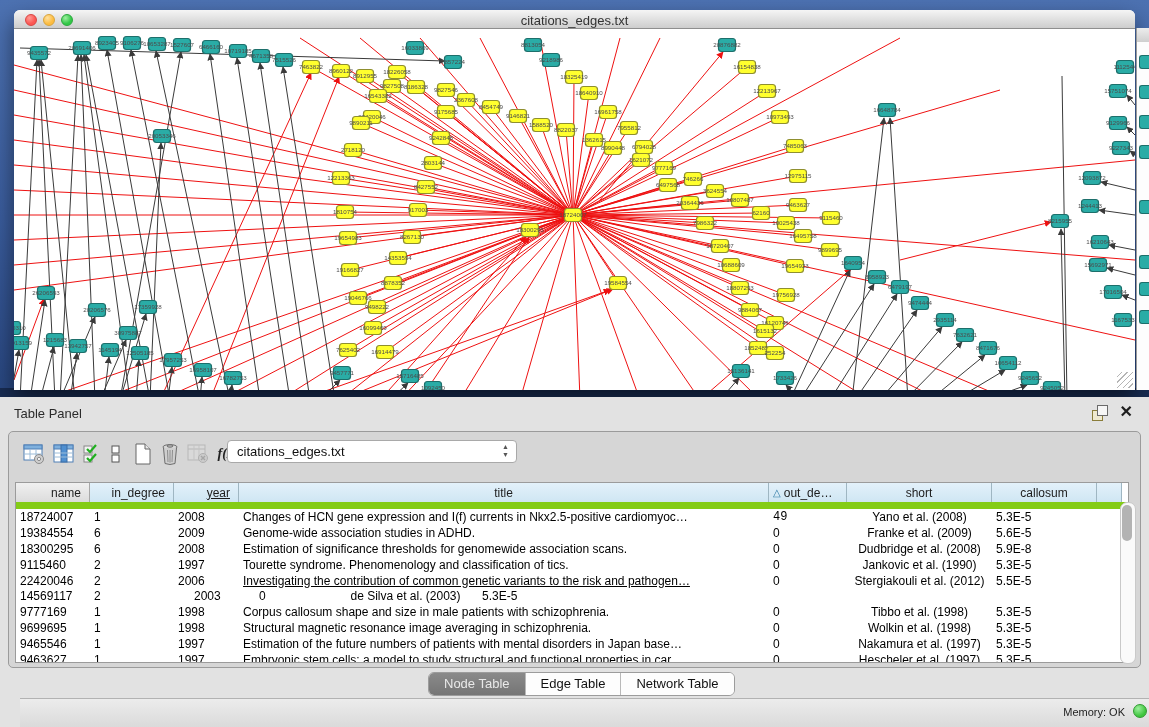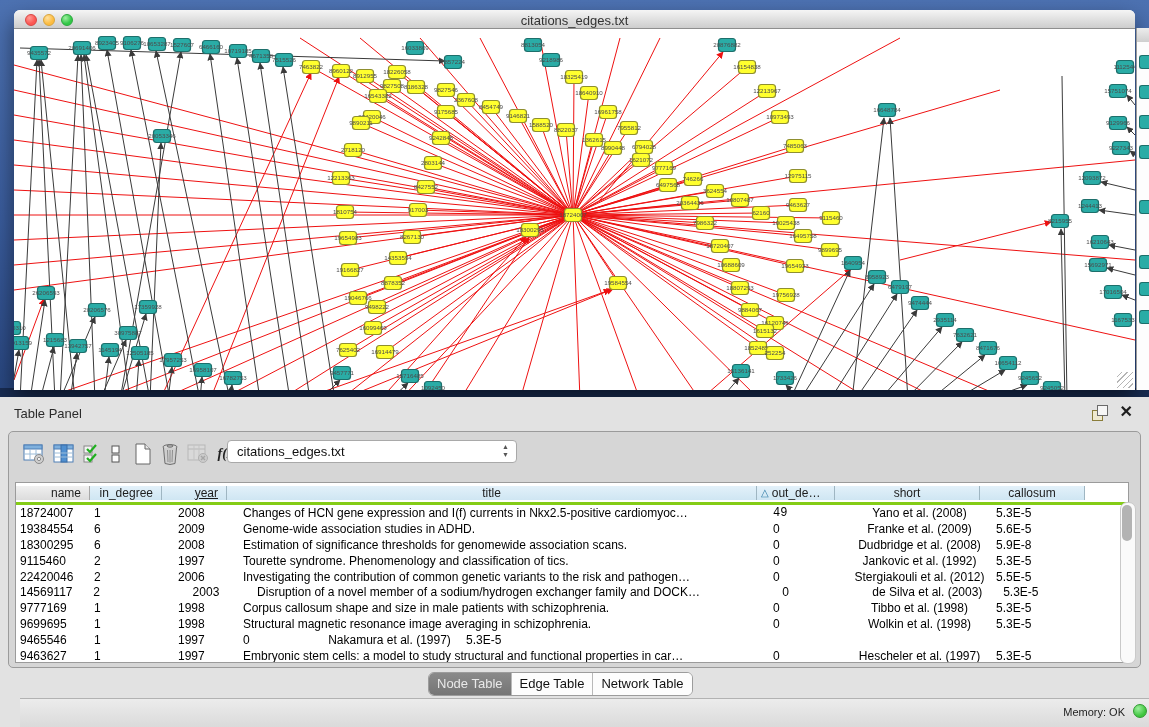--- a/index.html
+++ b/index.html
@@ -36,37 +36,37 @@
     border:1px solid #9b9b9b;border-radius:5px;box-sizing:border-box;}
   
   .toolbar{position:absolute;left:0;top:0;width:100%;height:46px;}
   .tb-icon{position:absolute;top:9px;height:26px;display:flex;align-items:center;justify-content:center;cursor:pointer;}
   .fx{font-family:"Liberation Serif",serif;font-style:italic;font-weight:bold;font-size:14px;color:#222;}
   .combo{position:absolute;left:218px;top:8px;width:290px;height:23px;background:#fff;border:1px solid #a9a9a9;
     border-radius:4px;box-sizing:border-box;font-size:13px;color:#111;line-height:21px;padding-left:9px;cursor:pointer;}
   .combo .arrows{position:absolute;right:7px;top:2px;font-size:7px;line-height:8px;color:#555;text-align:center;}
   
   .grid{position:absolute;left:6px;top:50px;width:1114px;height:181px;background:#fff;border:1px solid #9b9b9b;box-sizing:border-box;overflow:hidden;}
-  .hdr-row{display:flex;height:19px;border-bottom:3px solid #84cc16;align-items:center;}
+  .hdr-row{display:flex;height:19px;border-bottom:7px solid #84cc16;}
   .hdr-cell{box-sizing:border-box;border-right:1px solid #9fb6c2;font-size:12px;color:#1c1c1c;
     background:linear-gradient(180deg,#e3f1fa,#cfe6f3);display:flex;align-items:center;overflow:hidden;white-space:nowrap;}
   .hdr-cell.gray{background:linear-gradient(180deg,#f0f0f0,#dcdcdc);border-right:1px solid #a8a8a8;}
   .hdr-cell.al-r{justify-content:flex-end;padding-right:8px;}
   .hdr-cell.al-c{justify-content:center;}
   .hdr-cell.al-l{justify-content:flex-start;padding-left:4px;}
   .sort-tri{color:#2f7ba6;font-size:10px;margin-right:3px;}
   .data-row{display:flex;height:15.9px;align-items:center;}
   .cell{box-sizing:border-box;font-size:12px;color:#000;overflow:hidden;white-space:nowrap;padding-left:4px;}
   .cell.al-c{text-align:center;padding-left:0;}
   .vscroll{position:absolute;right:4px;top:70px;width:14px;height:160px;background:#fafafa;border:1px solid #c9c9c9;border-radius:7px;}
   .vthumb{position:absolute;left:1px;top:2px;width:10px;height:36px;background:#b3b3b3;border-radius:6px;}
   
   .tabbar{position:absolute;left:0;top:271px;width:100%;height:30px;}
   .seg{position:absolute;left:428px;top:4px;display:flex;height:22px;border:1px solid #9c9c9c;border-radius:6px;overflow:hidden;background:#fdfdfd;}
-  .seg .tab{height:22px;line-height:22px;font-size:13px;padding:0 8px;color:#111;border-right:1px solid #b9b9b9;cursor:pointer;background:#fdfdfd;}
+  .seg .tab{height:22px;line-height:22px;font-size:13px;padding:0 15px;color:#111;border-right:1px solid #b9b9b9;cursor:pointer;background:#fdfdfd;}
   .seg .tab:last-child{border-right:none;}
   .seg .tab.active{background:linear-gradient(180deg,#8a8a8a,#757575);color:#e9e9e9;}
   
   .statusbar{position:absolute;left:0;top:301px;width:100%;height:29px;background:linear-gradient(180deg,#ececec,#dadada);border-top:1px solid #b2b2b2;box-sizing:border-box;margin-left:20px;}
   .mem{position:absolute;right:44px;top:7px;font-size:11px;color:#222;}
   .memdot{position:absolute;right:22px;top:5px;width:14px;height:14px;border-radius:50%;
     background:radial-gradient(circle at 35% 30%,#9df09d,#3ec53e 65%);border:1px solid #2f9a2f;box-sizing:border-box;}
   .statussep{position:absolute;right:13px;top:3px;width:1px;height:23px;background:#bdbdbd;}
   svg text{font-family:"Liberation Sans",sans-serif;}
 </style>
@@ -878,21 +878,21 @@
         <span>citations_edges.txt</span>
         <span class="arrows">▲<br>▼</span>
       </div>
     </div>
 
     <div class="grid">
       <div class="hdr-row" id="hdr-row">
           <div class="hdr-cell al-r gray" style="width: 74px;">
             <span>name</span>
           </div>
-          <div class="hdr-cell al-r" style="width: 72px;">
+          <div class="hdr-cell al-r" style="width: 84px;">
             <span>in_degree</span>
           </div>
           <div class="hdr-cell al-r" style="width: 65px; text-decoration: underline;">
             <span>year</span>
           </div>
           <div class="hdr-cell al-c" style="width: 530px;">
             <span>title</span>
           </div>
           <div class="hdr-cell al-l" style="width: 78px;">
             <span class="sort-tri">△</span>
@@ -938,39 +938,38 @@
             <div class="cell al-c" style="width: 145px;">Dudbridge et al. (2008)</div>
             <div class="cell " style="width: 105px;">5.9E-8</div>
             <div class="cell " style="width: 25px;"></div>
           </div>
           <div class="data-row">
             <div class="cell " style="width: 74px;">9115460</div>
             <div class="cell " style="width: 84px;">2</div>
             <div class="cell " style="width: 65px;">1997</div>
             <div class="cell " style="width: 530px;">Tourette syndrome. Phenomenology and classification of tics.</div>
             <div class="cell " style="width: 78px;">0</div>
-            <div class="cell al-c" style="width: 145px;">Jankovic et al. (1992)</div>
+            <div class="cell al-c" style="width: 145px;">Jankovic et al. (1990)</div>
             <div class="cell " style="width: 105px;">5.3E-5</div>
             <div class="cell " style="width: 25px;"></div>
           </div>
           <div class="data-row">
             <div class="cell " style="width: 74px;">22420046</div>
             <div class="cell " style="width: 84px;">2</div>
             <div class="cell " style="width: 65px;">2006</div>
-            <div class="cell " style="width: 530px;">Investigating the contribution of common genetic variants to the risk and pathogen…</div>
+            <div class="cell " style="width: 530px; text-decoration: underline;">Investigating the contribution of common genetic variants to the risk and pathogen…</div>
             <div class="cell " style="width: 78px;">0</div>
             <div class="cell al-c" style="width: 145px;">Stergiakouli et al. (2012)</div>
             <div class="cell " style="width: 105px;">5.5E-5</div>
             <div class="cell " style="width: 25px;"></div>
           </div>
           <div class="data-row">
             <div class="cell " style="width: 74px;">14569117</div>
             <div class="cell " style="width: 84px;">2</div>
             <div class="cell " style="width: 65px; margin-left: 16px;">2003</div>
-            <div class="cell " style="width: 530px;">Disruption of a novel member of a sodium/hydrogen exchanger family and DOCK…</div>
             <div class="cell " style="width: 78px;">0</div>
             <div class="cell al-c" style="width: 145px;">de Silva et al. (2003)</div>
             <div class="cell " style="width: 105px;">5.3E-5</div>
             <div class="cell " style="width: 25px;"></div>
           </div>
           <div class="data-row">
             <div class="cell " style="width: 74px;">9777169</div>
             <div class="cell " style="width: 84px;">1</div>
             <div class="cell " style="width: 65px;">1998</div>
             <div class="cell " style="width: 530px;">Corpus callosum shape and size in male patients with schizophrenia.</div>
@@ -986,20 +985,21 @@
             <div class="cell " style="width: 530px;">Structural magnetic resonance image averaging in schizophrenia.</div>
             <div class="cell " style="width: 78px;">0</div>
             <div class="cell al-c" style="width: 145px;">Wolkin et al. (1998)</div>
             <div class="cell " style="width: 105px;">5.3E-5</div>
             <div class="cell " style="width: 25px;"></div>
           </div>
           <div class="data-row">
             <div class="cell " style="width: 74px;">9465546</div>
             <div class="cell " style="width: 84px;">1</div>
             <div class="cell " style="width: 65px;">1997</div>
+            <div class="cell " style="width: 530px;">Estimation of the future numbers of patients with mental disorders in Japan base…</div>
             <div class="cell " style="width: 78px;">0</div>
             <div class="cell al-c" style="width: 145px;">Nakamura et al. (1997)</div>
             <div class="cell " style="width: 105px;">5.3E-5</div>
             <div class="cell " style="width: 25px;"></div>
           </div>
           <div class="data-row">
             <div class="cell " style="width: 74px;">9463627</div>
             <div class="cell " style="width: 84px;">1</div>
             <div class="cell " style="width: 65px;">1997</div>
             <div class="cell " style="width: 530px;">Embryonic stem cells: a model to study structural and functional properties in car…</div>

